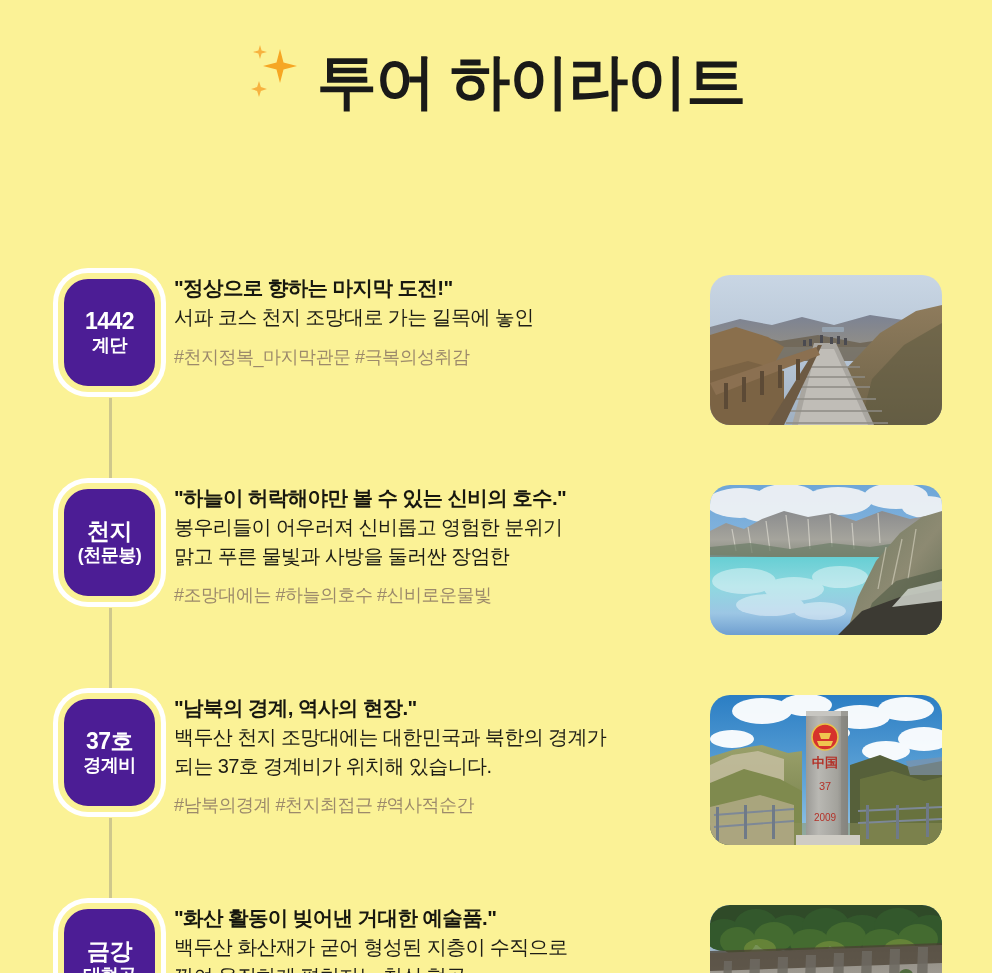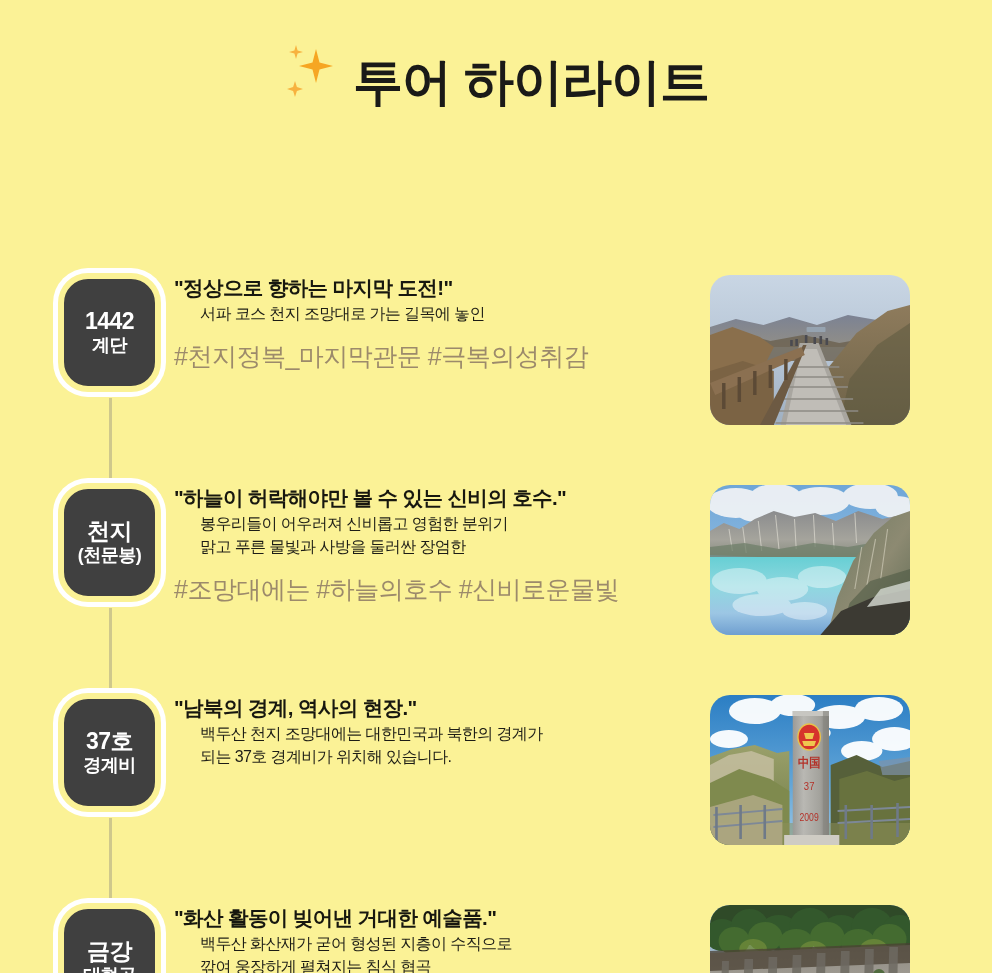--- a/index.html
+++ b/index.html
@@ -26,21 +26,21 @@
     height: 108px;
   }
   .sparkle-icon {
     width: 54px;
     height: 56px;
     position: relative;
     flex: none;
   }
   .sparkle-icon svg { display: block; width: 100%; height: 100%; }
   .title-text {
-    font-size: 50px;
+    font-size: 60px;
     font-weight: bold;
     color: #1A1A18;
     letter-spacing: -1px;
     line-height: 1;
     white-space: nowrap;
     margin-top: 22px;
   }
 
   
   .timeline {
@@ -63,21 +63,21 @@
     z-index: 1;
   }
 
   .badge {
     position: absolute;
     left: 58px;
     top: 0;
     width: 103px;
     height: 119px;
     border-radius: 30px;
-    background: #404040;
+    background: #4c1d95;
     border: 6px solid #FBF296;
     box-shadow: 0 0 0 5px #FFFFFF;
     display: flex;
     flex-direction: column;
     align-items: center;
     justify-content: center;
     z-index: 3;
   }
   .badge-l1, .badge-l2 {
     color: #FFFFFF;
@@ -97,43 +97,42 @@
   }
   .quote {
     font-size: 20.5px;
     font-weight: bold;
     color: #17170F;
     line-height: 1.42;
     letter-spacing: -0.6px;
     white-space: nowrap;
   }
   .desc {
-    font-size: 16px;
+    font-size: 20px;
     color: #1D1D16;
     line-height: 1.43;
     letter-spacing: -0.6px;
     margin-top: 1px;
-    margin-left: 26px;
   }
   .desc div { white-space: nowrap; }
   .tags {
-    font-size: 25px;
+    font-size: 18px;
     color: #9C8A6B;
     line-height: 1.4;
     letter-spacing: -0.5px;
     margin-top: 13px;
     white-space: nowrap;
   }
 
   
   .photo {
     position: absolute;
     left: 710px;
     top: 2px;
-    width: 200px;
+    width: 232px;
     height: 150px;
     border-radius: 20px;
     overflow: hidden;
     z-index: 2;
   }
   .photo svg { display: block; width: 100%; height: 100%; }
 </style>
 </head>
 <body>
 
@@ -308,20 +307,21 @@
     <div class="badge">
       <span class="badge-l1">37호</span>
       <span class="badge-l2">경계비</span>
     </div>
     <div class="body" style="width:545px;">
       <div class="quote">"남북의 경계, 역사의 현장."</div>
       <div class="desc">
         <div>백두산 천지 조망대에는 대한민국과 북한의 경계가</div>
         <div>되는 37호 경계비가 위치해 있습니다.</div>
       </div>
+      <div class="tags">#남북의경계 #천지최접근 #역사적순간</div>
     </div>
     <div class="photo">
       <svg viewBox="0 0 232 150" preserveAspectRatio="none">
         <defs>
           <linearGradient id="p3sky" x1="0" y1="0" x2="0" y2="1">
             <stop offset="0%" stop-color="#2b7ec4"></stop>
               <stop offset="60%" stop-color="#63a6d8"></stop>
             <stop offset="100%" stop-color="#9ec9e6"></stop>
           </linearGradient>
           <linearGradient id="p3stone" x1="0" y1="0" x2="1" y2="0">

